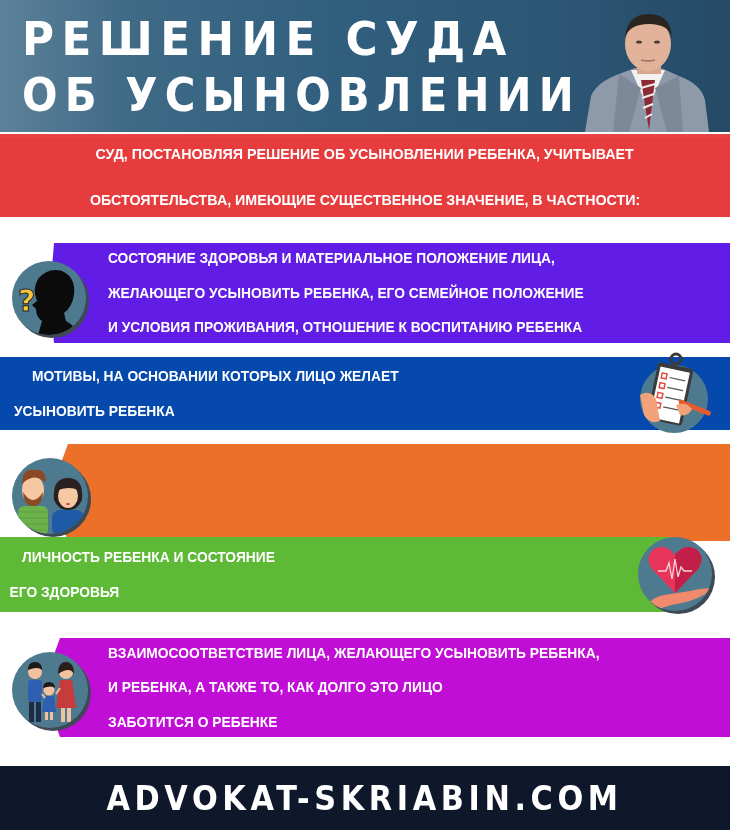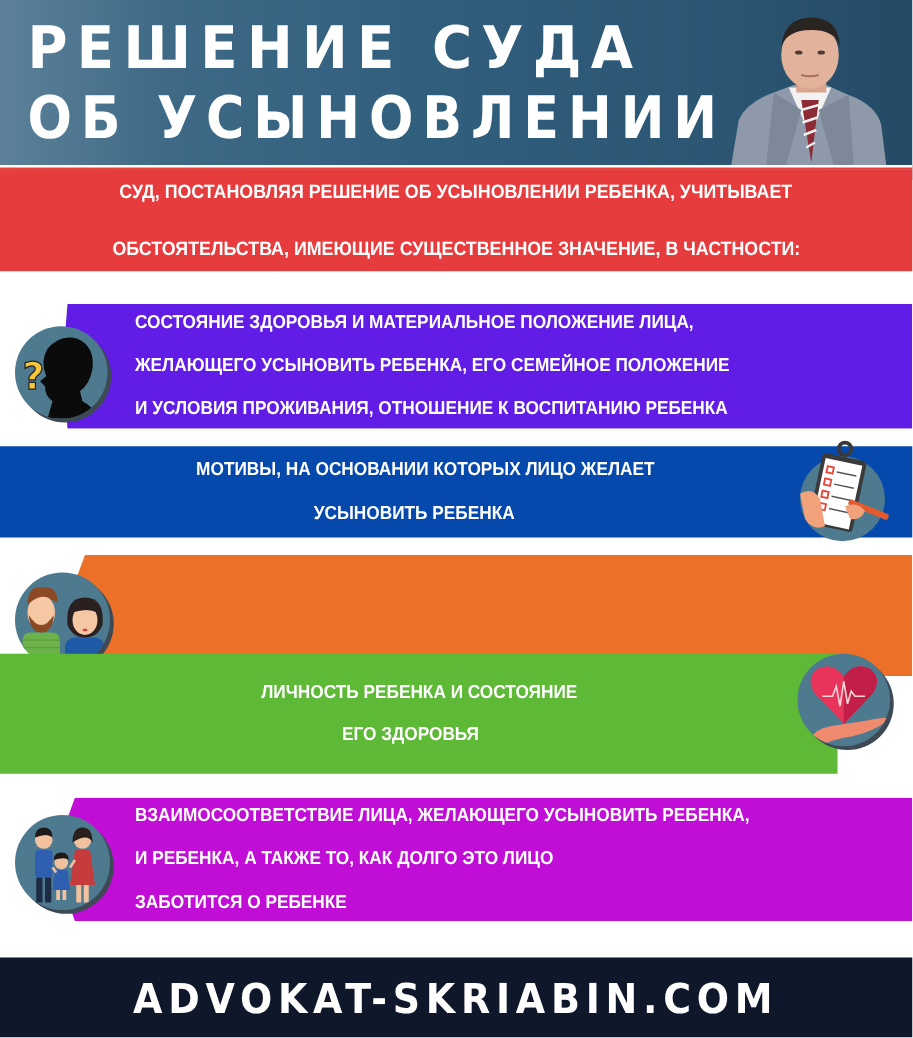--- a/index.html
+++ b/index.html
@@ -33,21 +33,21 @@
   .intro span { display: block; white-space: nowrap; transform: scaleX(0.9); }
 
   .band { position: absolute; left: 0; width: 730px; color: #ffffff; font-weight: bold; }
   .band .bg { position: absolute; top: 0; bottom: 0; }
   .band .text {
     position: absolute; top: 0; bottom: 0; display: flex; flex-direction: column; justify-content: center;
     font-size: 15px; line-height: 34.5px; white-space: nowrap;
   }
   .band .text span { display: block; }
   .band.left .text span { transform-origin: left center; }
-  .band.right .text { align-items: center; padding-left: 26px; }
+  .band.right .text { align-items: flex-start; }
   .band.right .text span { transform-origin: right center; }
 
   .icon-circle {
     position: absolute; border-radius: 50%; background: #4e7a8f; overflow: hidden;
     box-shadow: 3px 3px 0 #3d4a55;
   }
 
   .footer {
     position: absolute; left: 0; top: 766px; width: 730px; height: 64px; background: #0f172a;
     display: flex; align-items: center; justify-content: center;
@@ -147,21 +147,21 @@
       <path d="M11 34 Q12 48 21 48 Q30 48 31 34 Q26 42 21 42 Q16 42 11 34 Z" fill="#8b4a25"></path>
       <rect x="40" y="52" width="32" height="26" rx="8" fill="#1e5aa6"></rect>
       <path d="M42 42 Q40 20 56 20 Q72 20 70 42 Q66 52 56 52 Q46 52 42 42 Z" fill="#2a2020"></path>
       <ellipse cx="56" cy="38" rx="10" ry="12" fill="#f5c7a3"></ellipse>
       <path d="M46 32 Q50 24 56 24 Q64 24 66 32 Q58 28 46 32 Z" fill="#2a2020"></path>
       <ellipse cx="56" cy="46" rx="2" ry="1" fill="#d43a3a"></ellipse>
     </svg>
   </div>
 </div>
 
-<div class="band right" style="top:523px;height:96px;">
+<div class="band right" style="top:537px;height:75px;">
   <div class="bg" style="left:0;right:60px;background:#5db936;"></div>
   <div class="icon-circle" style="left:638px;top:0;width:74px;height:74px;">
     <svg viewBox="0 0 74 74" width="74" height="74">
       <path d="M37 56 L14 32 Q6 20 16 12 Q28 6 37 18 Q46 6 58 12 Q68 20 60 32 Z" fill="#e8335a"></path>
       <path d="M37 18 Q46 6 58 12 Q68 20 60 32 L37 56 Z" fill="#c21f48"></path>
       <polyline points="20,34 28,34 31,26 34,42 37,22 40,40 43,30 46,34 54,34" fill="none" stroke="#fbd5d5" stroke-width="1.3"></polyline>
       <path d="M8 70 Q14 60 26 58 L52 54 Q70 50 74 52 Q62 62 44 66 Q30 68 16 74 Z" fill="#f08a6e"></path>
     </svg>
   </div>
   <div class="text" style="left:0;right:108px;">

